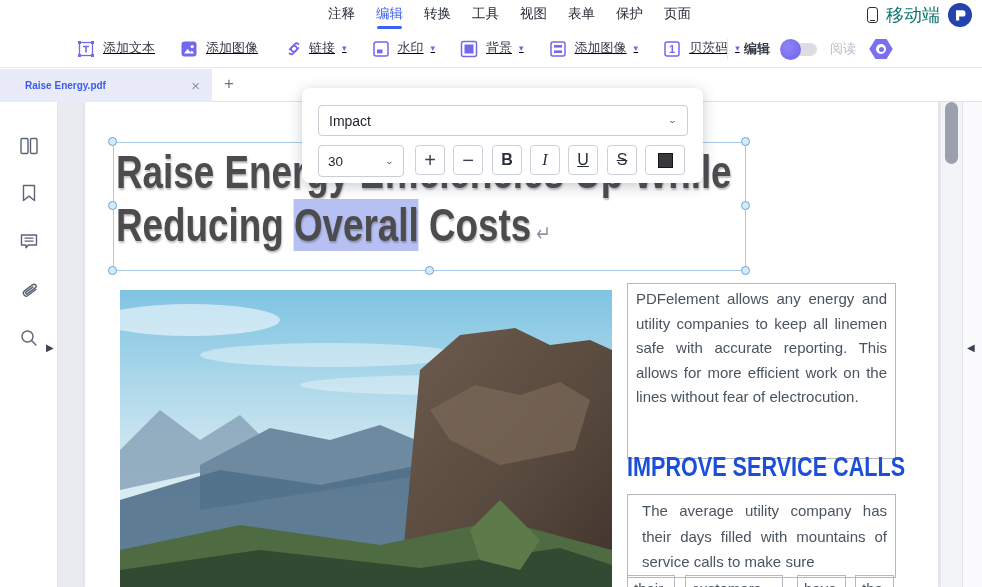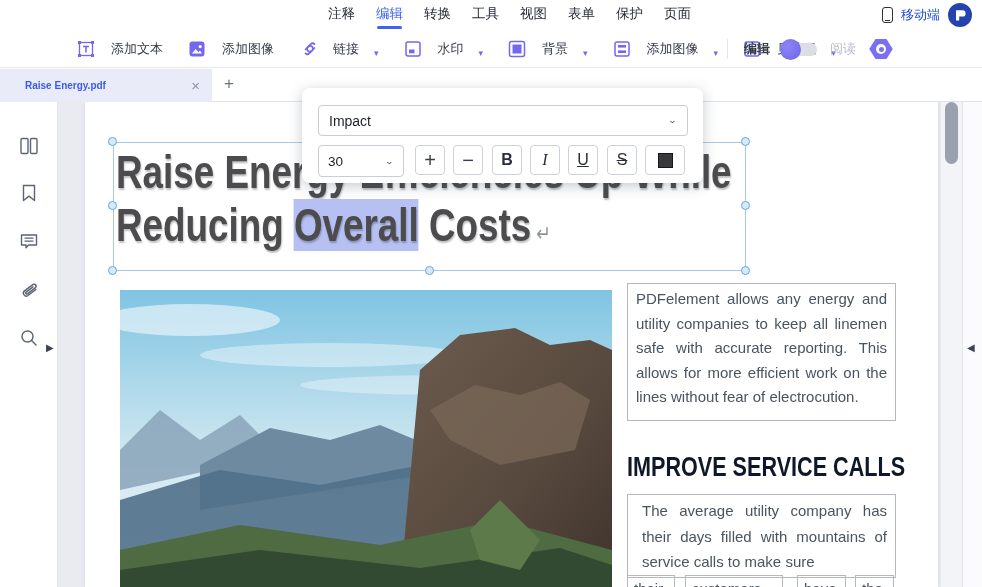--- a/index.html
+++ b/index.html
@@ -10,27 +10,27 @@
   .menubar { position:absolute; left:0; top:0; width:982px; height:30px; background:#fff; z-index:20; }
   .menu-left { position:absolute; left:15px; top:0; height:30px; display:flex; gap:33px; align-items:center; }
   .menu-item { font-size:13.5px; color:#262b36; cursor:default; }
   .ribbon-tabs { position:absolute; left:328px; top:0; height:30px; display:flex; gap:21px; align-items:center; }
   .ribbon-tab { font-size:13.5px; color:#262b36; position:relative; padding:4px 0 6px; }
   .ribbon-tab.active { color:#3e63f4; }
   .ribbon-tab.active::after { content:""; position:absolute; left:1px; right:1px; bottom:0; height:3px; border-radius:2px; background:#3e63f4; }
   .menu-right { position:absolute; right:10px; top:0; height:30px; display:flex; gap:8px; align-items:center; }
   .phone-icon { width:11px; height:16px; border:1.5px solid #2b2f3a; border-radius:3px; position:relative; }
   .phone-icon::after { content:""; position:absolute; left:2px; right:2px; bottom:1px; height:1.5px; background:#2b2f3a; }
-  .mobile-label { font-size:13px; color:#1d4ed8; }
+  .mobile-label { font-size:18px; color:#0f766e; }
   .app-logo { width:24px; height:24px; border-radius:50%; background:#2443ae; display:flex; align-items:center; justify-content:center; }
 
   
   .toolbar { position:absolute; left:0; top:30px; width:982px; height:38px; background:#fff; border-bottom:1px solid #e8eaef; z-index:20; }
   .tool-group { position:absolute; left:76px; top:0; height:38px; display:flex; gap:24px; align-items:center; }
-  .tool-item { display:flex; align-items:center; gap:15px; cursor:default; }
+  .tool-item { display:flex; align-items:flex-start; gap:7px; cursor:default;text-decoration:underline; }
   .tool-label { font-size:13px; color:#363b48; }
   .caret { font-size:9px; color:#7468ee; transform:translateY(4px); }
   .tool-sep { position:absolute; left:727px; top:9px; width:1px; height:20px; background:#e4e6eb; }
   .edit-group { position:absolute; left:744px; top:0; height:38px; display:flex; gap:13px; align-items:center; }
   .edit-lab { font-size:13px; color:#363b48; font-weight:700; }
   .read-lab { font-size:13px; color:#b7bcc8; }
   .toggle { position:relative; width:34px; height:13px; background:#dcdee4; border-radius:7px; }
   .toggle .knob { position:absolute; left:-3px; top:-4px; width:21px; height:21px; border-radius:50%;
      background:radial-gradient(circle at 35% 35%, #8d85f6, #6e63ea); }
   .hexagon { width:24px; height:22px; background:#7a6ff0; clip-path:polygon(27% 4%,73% 4%,99% 50%,73% 96%,27% 96%,1% 50%);
@@ -68,24 +68,24 @@
   .condense { display:inline-block; transform:scaleX(.8); transform-origin:0 0; }
   .hl { background:#b6c0f2; }
   .return-mark { font-size:22px; font-weight:400; color:#8b929f; text-shadow:none; margin-left:6px; }
 
   
   .photo { position:absolute; left:35px; top:188px; width:492px; height:297px; }
 
   
   .col-box { position:absolute; left:542px; width:269px; border:1px solid #b3b7bf; }
   .para { font-size:15px; line-height:24.6px; color:#4a545f; text-align:justify; padding:3px 8px; }
-  .para1-box { top:181px; height:138px; }
+  .para1-box { top:181px; height:176px; }
   .para2-box { top:392px; height:84px; }
   .para2-box .para { line-height:25.5px;margin-left:6px; }
-  .col-heading { position:absolute; left:542px; top:350px; font-weight:700; font-size:27px; color:#0f172a; white-space:nowrap; }
+  .col-heading { position:absolute; left:542px; top:350px; font-weight:700; font-size:27px; color:#1d4ed8; white-space:nowrap; }
   .word-box { position:absolute; top:473px; height:24px; border:1px solid #b3b7bf; font-size:15px; color:#4a545f; padding:4px 6px 0; }
   .wb0 { left:542px; width:48px; } .wb1 { left:600px; width:98px; } .wb2 { left:712px; width:49px; } .wb3 { left:770px; width:39px; }
 
   
   .font-panel { position:absolute; left:302px; top:88px; width:401px; height:95px; background:#fff; border-radius:8px;
      box-shadow:0 3px 14px rgba(50,60,80,.28); z-index:50; }
   .font-select { position:absolute; left:16px; top:17px; width:370px; height:31px; border:1px solid #c9cdd5; border-radius:4px;
      font-size:14px; color:#1d212b; display:flex; align-items:center; padding:9px 10px; }
   .size-select { position:absolute; left:16px; top:57px; width:86px; height:32px; border:1px solid #c9cdd5; border-radius:4px;
      font-size:13.5px; color:#1d212b; display:flex; align-items:center; padding:0 9px; }

